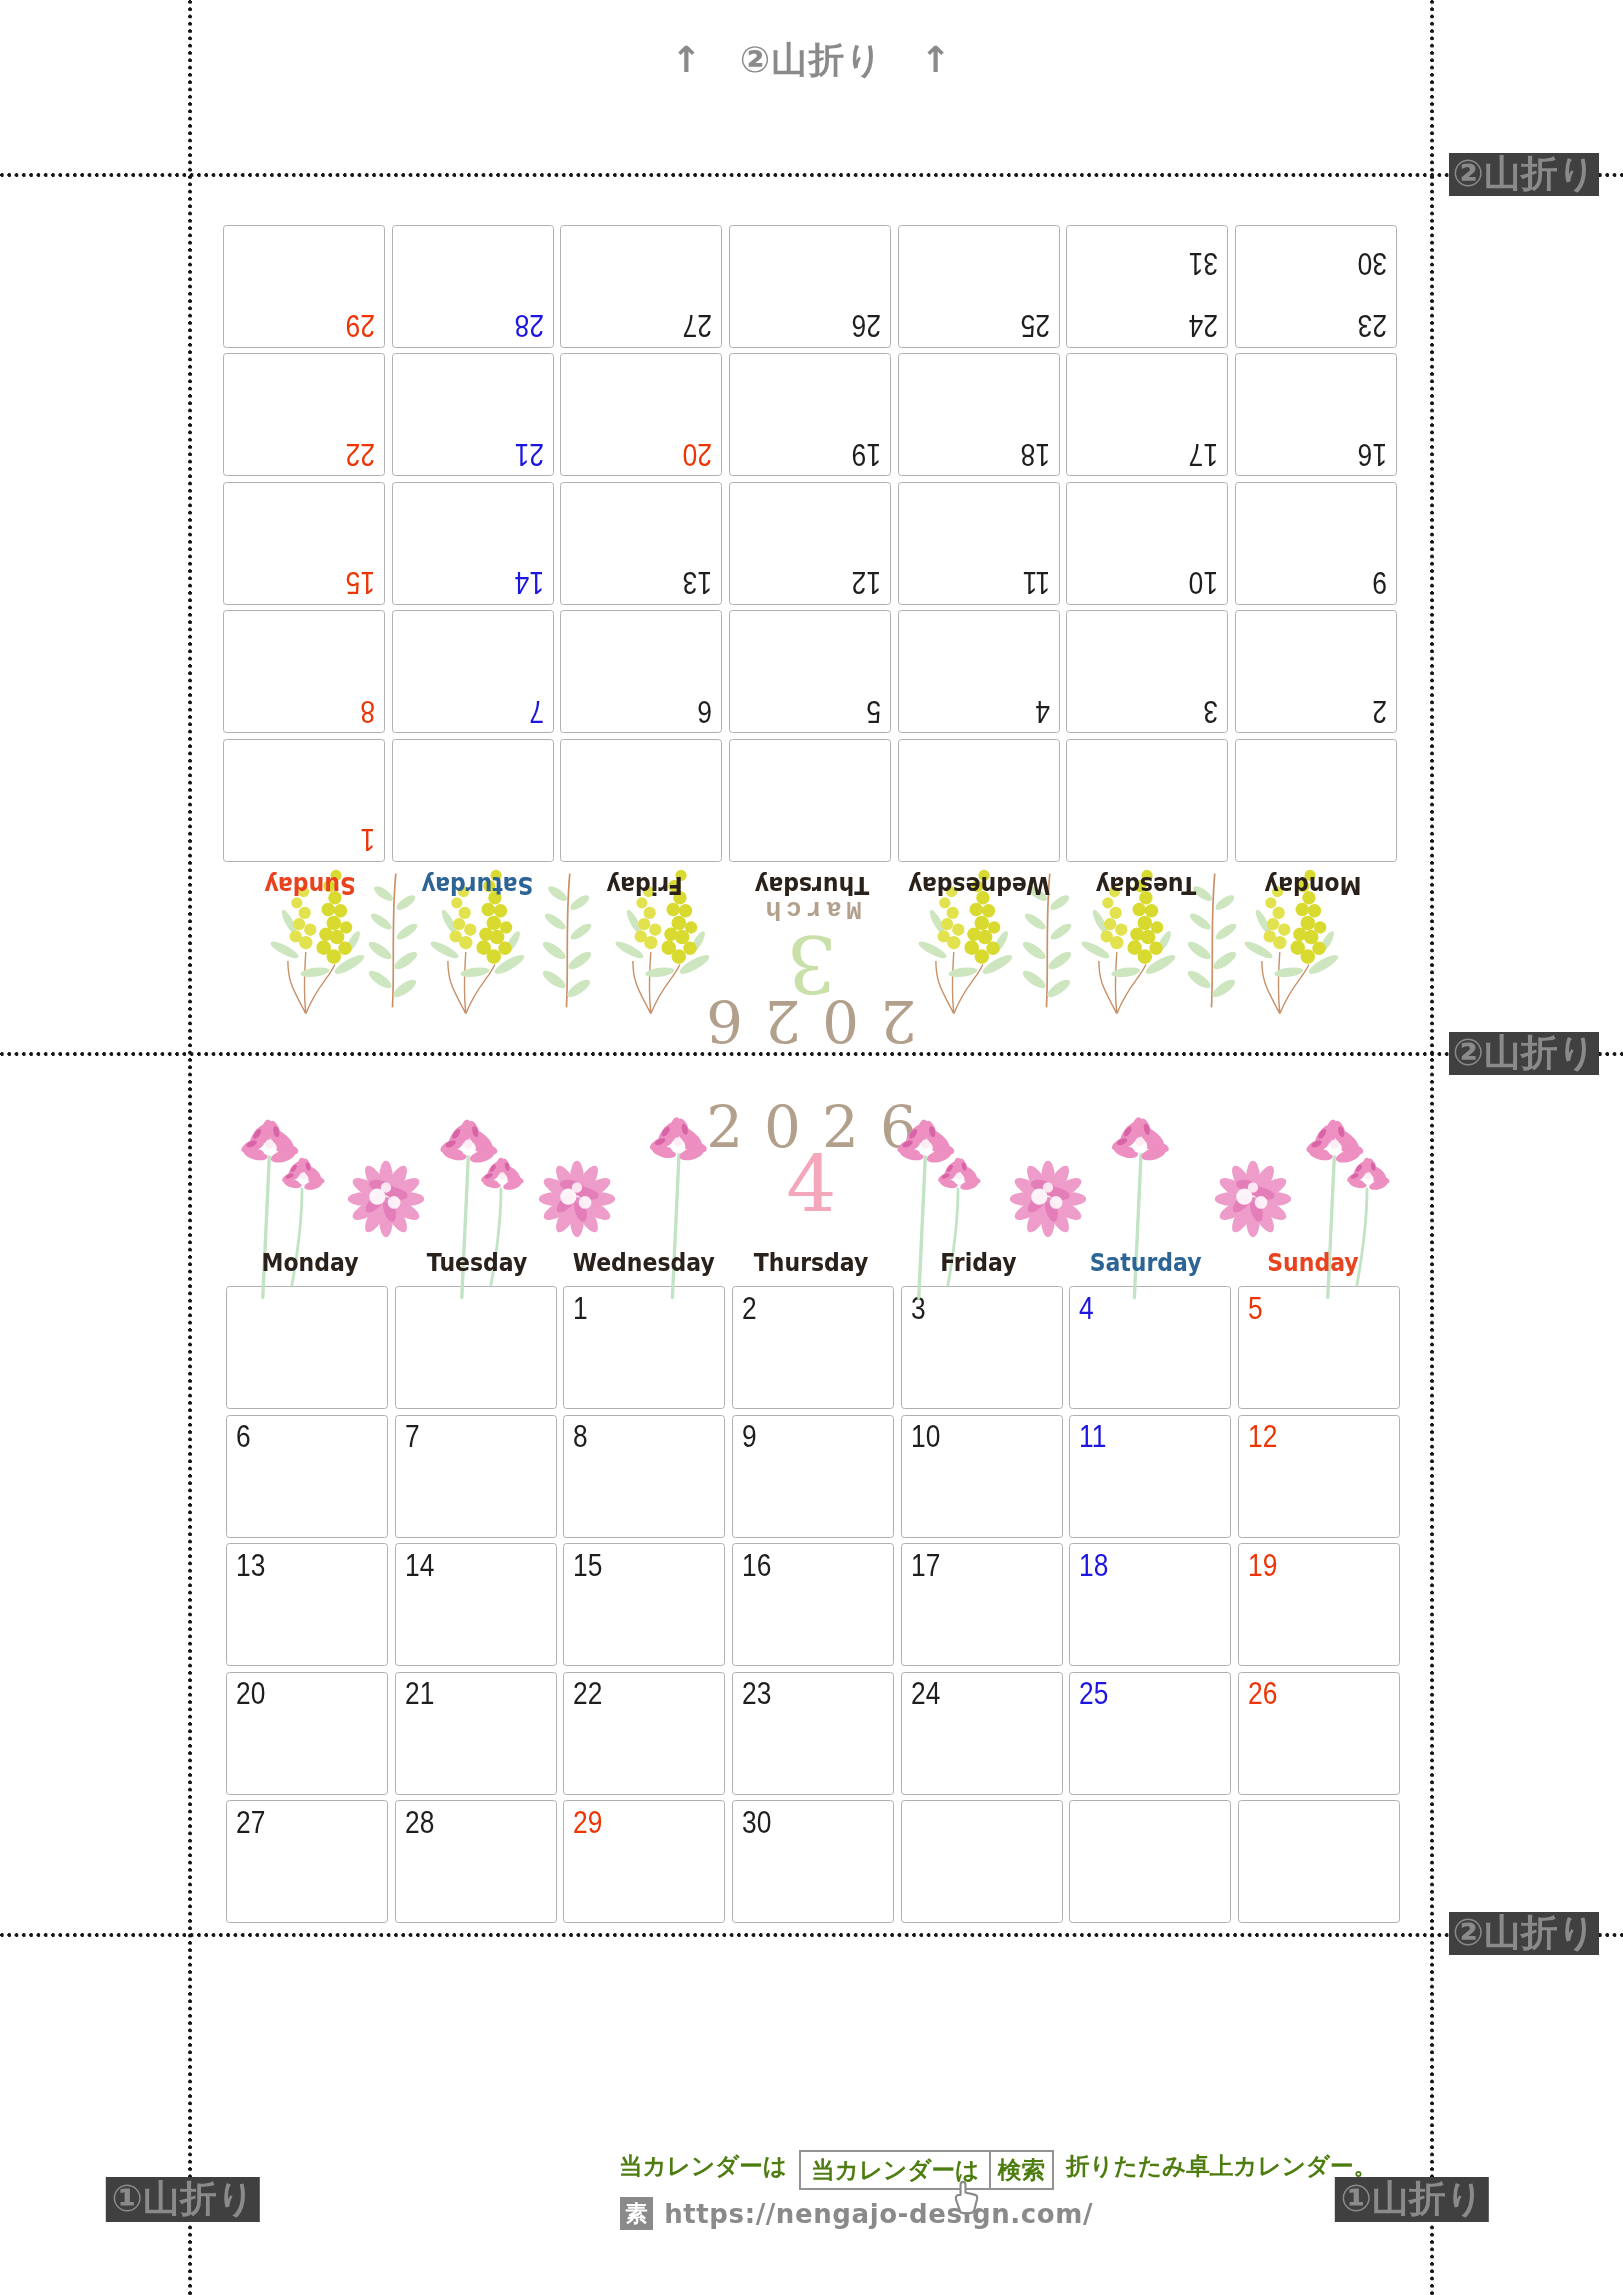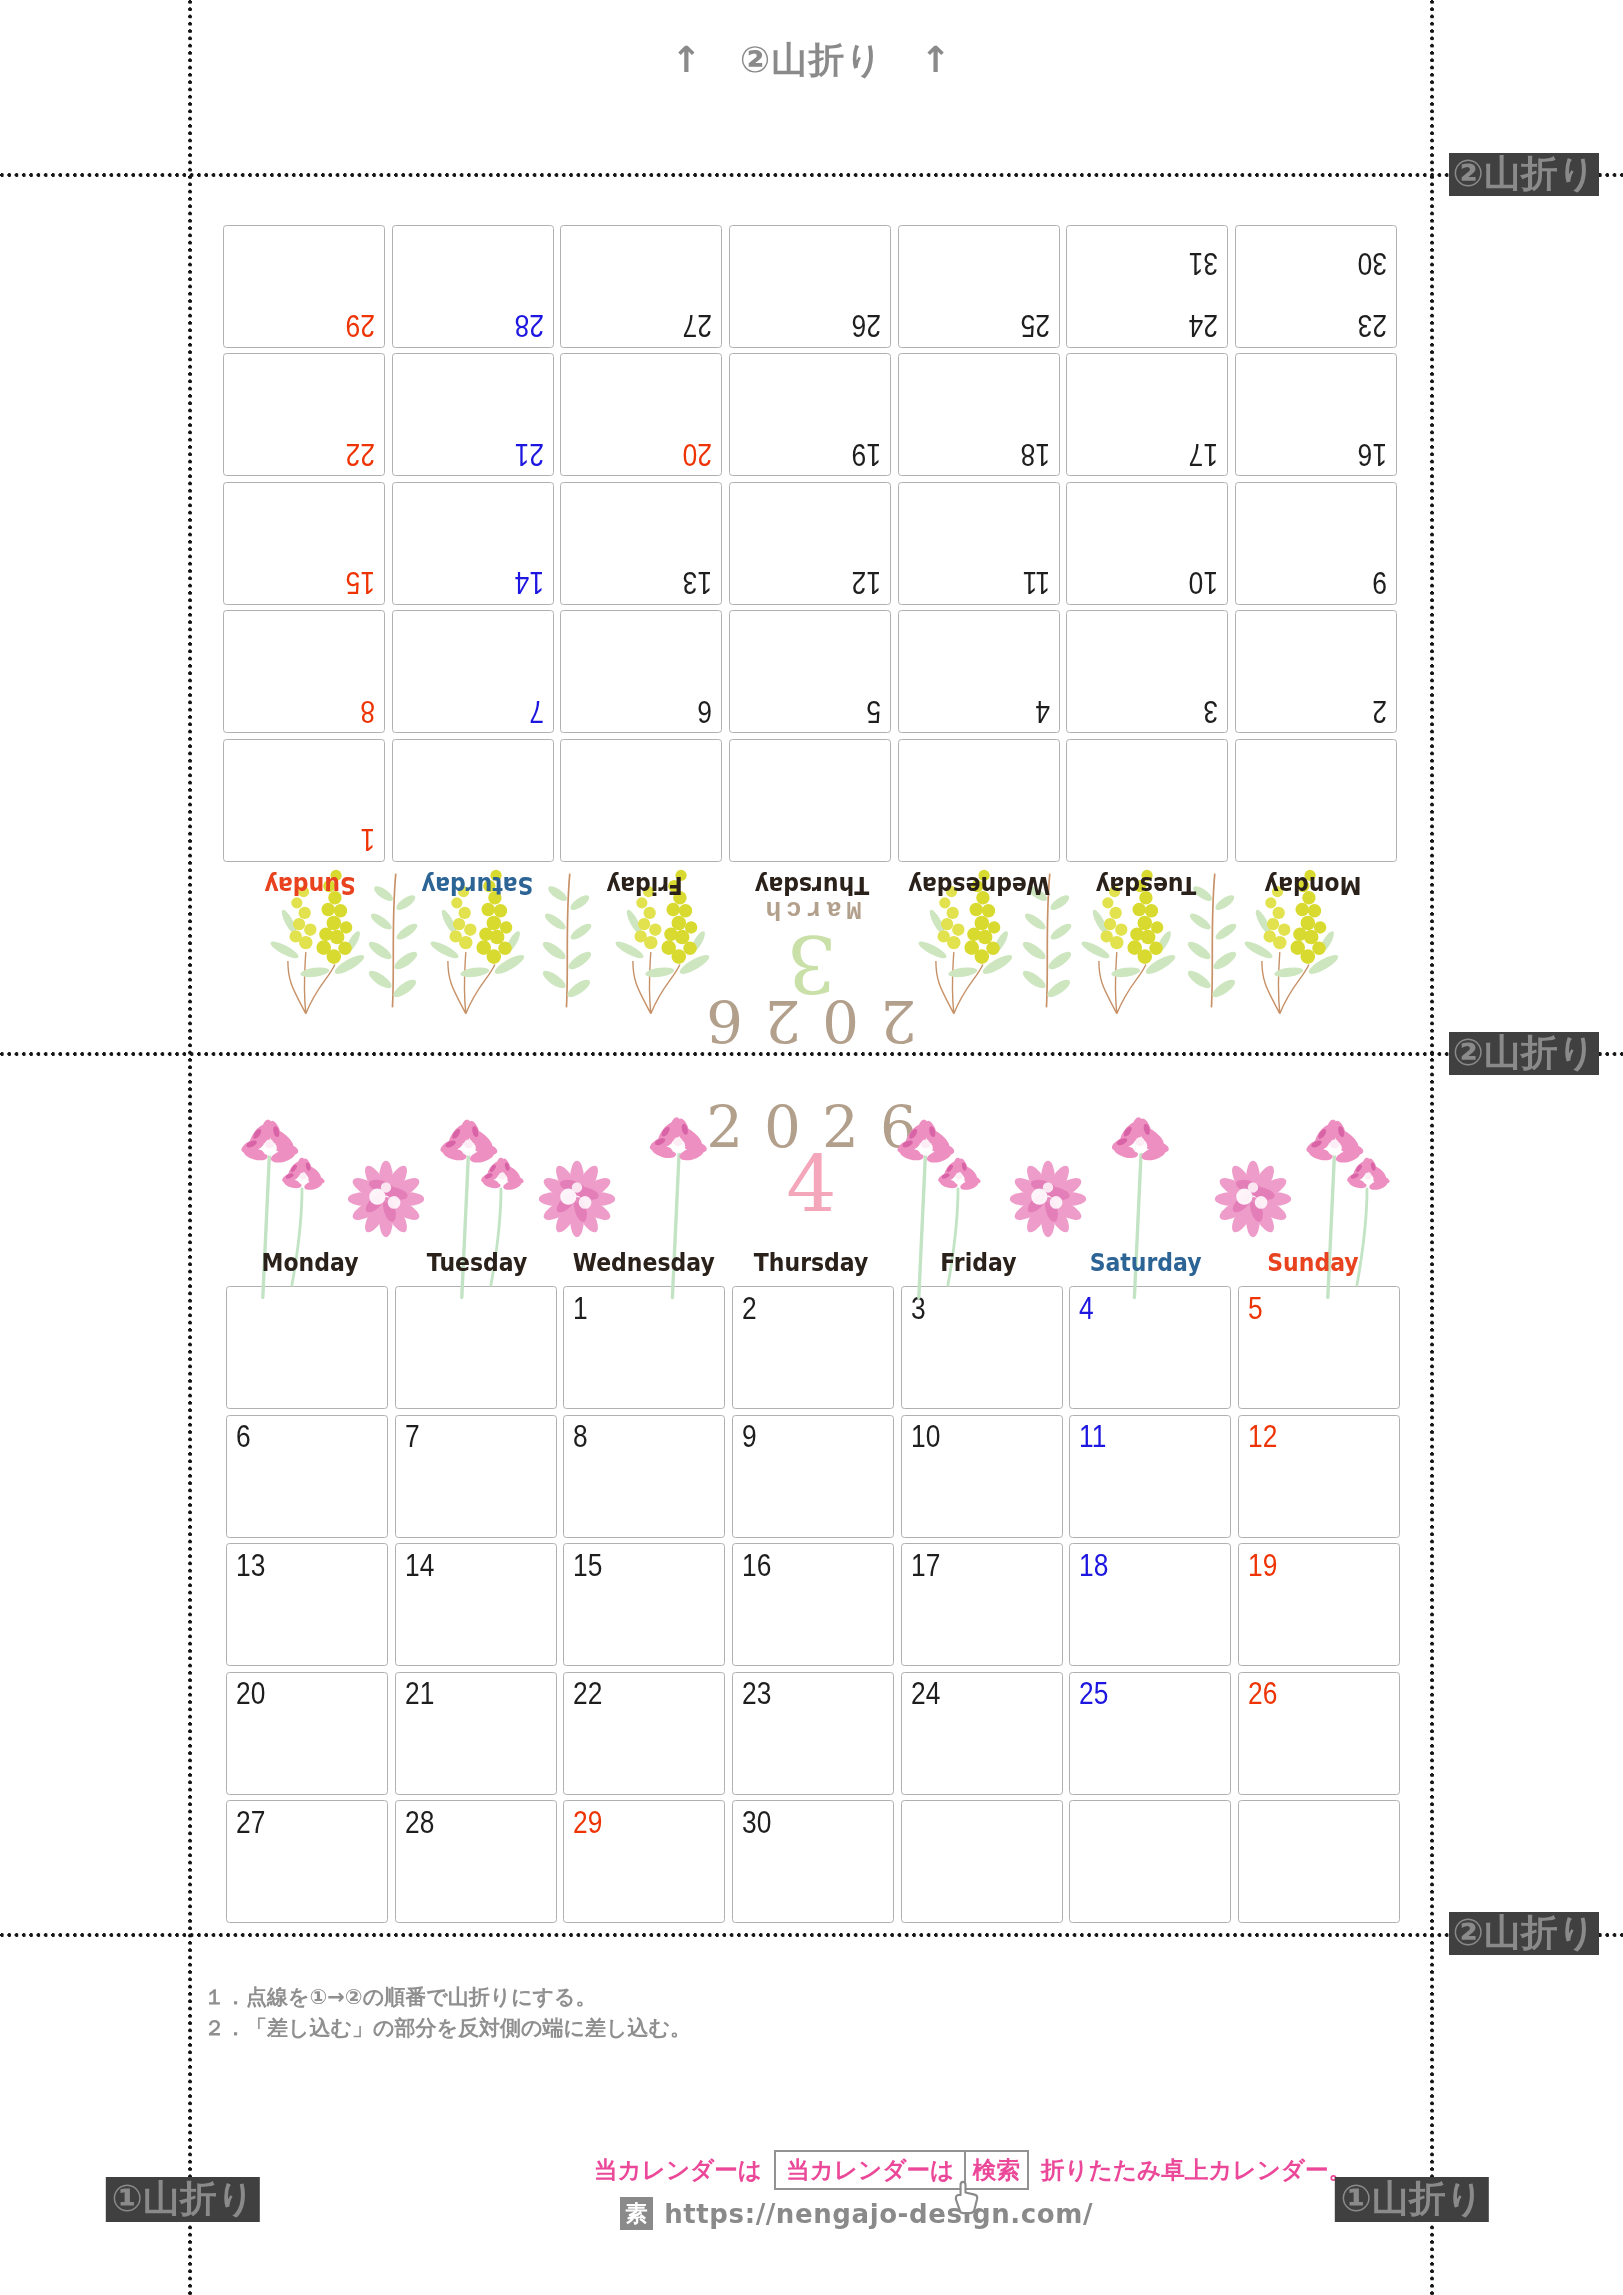--- a/index.html
+++ b/index.html
@@ -49,22 +49,22 @@
        font-family:"Liberation Sans","DejaVu Sans",sans-serif}
   .num.second{margin-top:28px}
 
   
   .instructions{position:absolute;left:204px;top:1958px;color:#8f8f8f;font-weight:bold;z-index:3}
   .instructions .title{font-size:23.6px}
   .instructions .steps{margin-top:26px}
   .instructions .step{font-size:21px;line-height:1.25;margin-top:4.5px}
 
   
-  .dl-line{position:absolute;left:594px;top:2150px;display:flex;align-items:center;
-           font-size:23.6px;font-weight:bold;color:#ec4899;gap:12.3px;z-index:3;white-space:nowrap}
+  .dl-line{position:absolute;left:619px;top:2150px;display:flex;align-items:flex-start;
+           font-size:23.6px;font-weight:bold;color:#4d7c0f;gap:12.3px;z-index:3;white-space:nowrap}
   .search-box{display:flex;align-items:stretch;border:2.2px solid #929292;background:#fff}
   .search-box .kw{padding:2.2px 10px}
   .search-box .btn{padding:2.2px 6.7px;border-left:2.2px solid #929292}
   .cursor-hand{position:absolute;left:949px;top:2179px;width:33px;height:37px;z-index:5}
   .url-line{position:absolute;left:620px;top:2197px;display:flex;align-items:center;gap:11.2px;z-index:3}
   .site-icon{width:33px;height:33px;background:#8a8a8a;color:#fff;font-size:22.4px;font-weight:bold;
              display:flex;align-items:center;justify-content:center}
   .url{font-size:26px;font-weight:bold;color:#8a8a8a;letter-spacing:0.6px}
 
   .hidden-defs{position:absolute;width:0;height:0;overflow:hidden}
@@ -481,24 +481,20 @@
       <div class="cell">
         <div class="num">30</div>
       </div>
       <div class="cell"></div>
       <div class="cell"></div>
       <div class="cell"></div>
     </div>
 </section>
 
 <div class="instructions">
-  <div class="steps">
-    <div class="step">１．点線を①→②の順番で山折りにする。</div>
-    <div class="step">２．「差し込む」の部分を反対側の端に差し込む。</div>
-  </div>
 </div>
 
 <div class="dl-line">
   <span>当カレンダーは</span>
   <span class="search-box">
     <span class="kw">当カレンダーは</span>
     <span class="btn">検索</span>
   </span>
   <span>折りたたみ卓上カレンダー。</span>
 </div>

